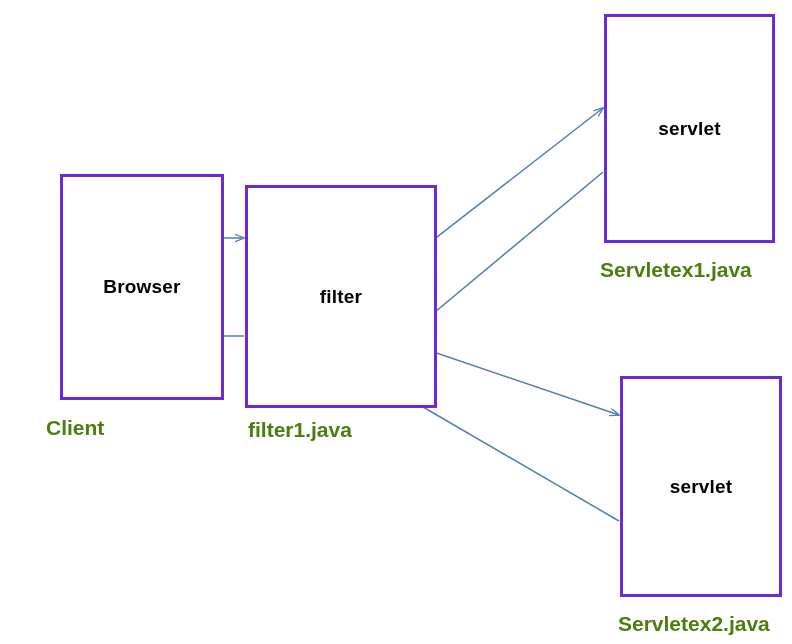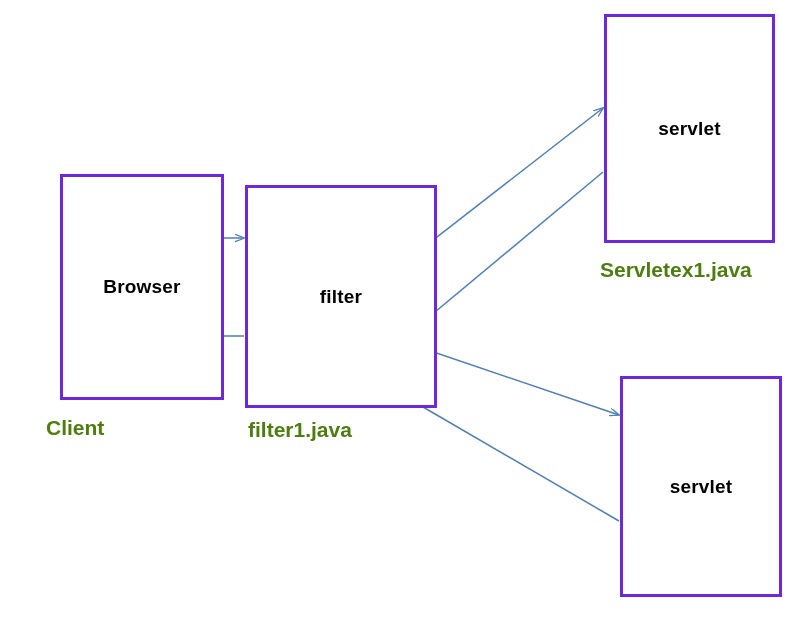--- a/index.html
+++ b/index.html
@@ -86,14 +86,15 @@
   <div class="caption" style="left:248px; top:418px;">filter1.java</div>
 
   <div class="node" style="left:604px; top:14px; width:171px; height:229px;">
     <span class="node-label">servlet</span>
   </div>
   <div class="caption" style="left:600px; top:258px;">Servletex1.java</div>
 
   <div class="node" style="left:620px; top:376px; width:162px; height:221px;">
     <span class="node-label">servlet</span>
   </div>
+  <div class="caption" style="left:618px; top:612px;">Servletex2.java</div>
 
 </div>
 
 </body></html>

